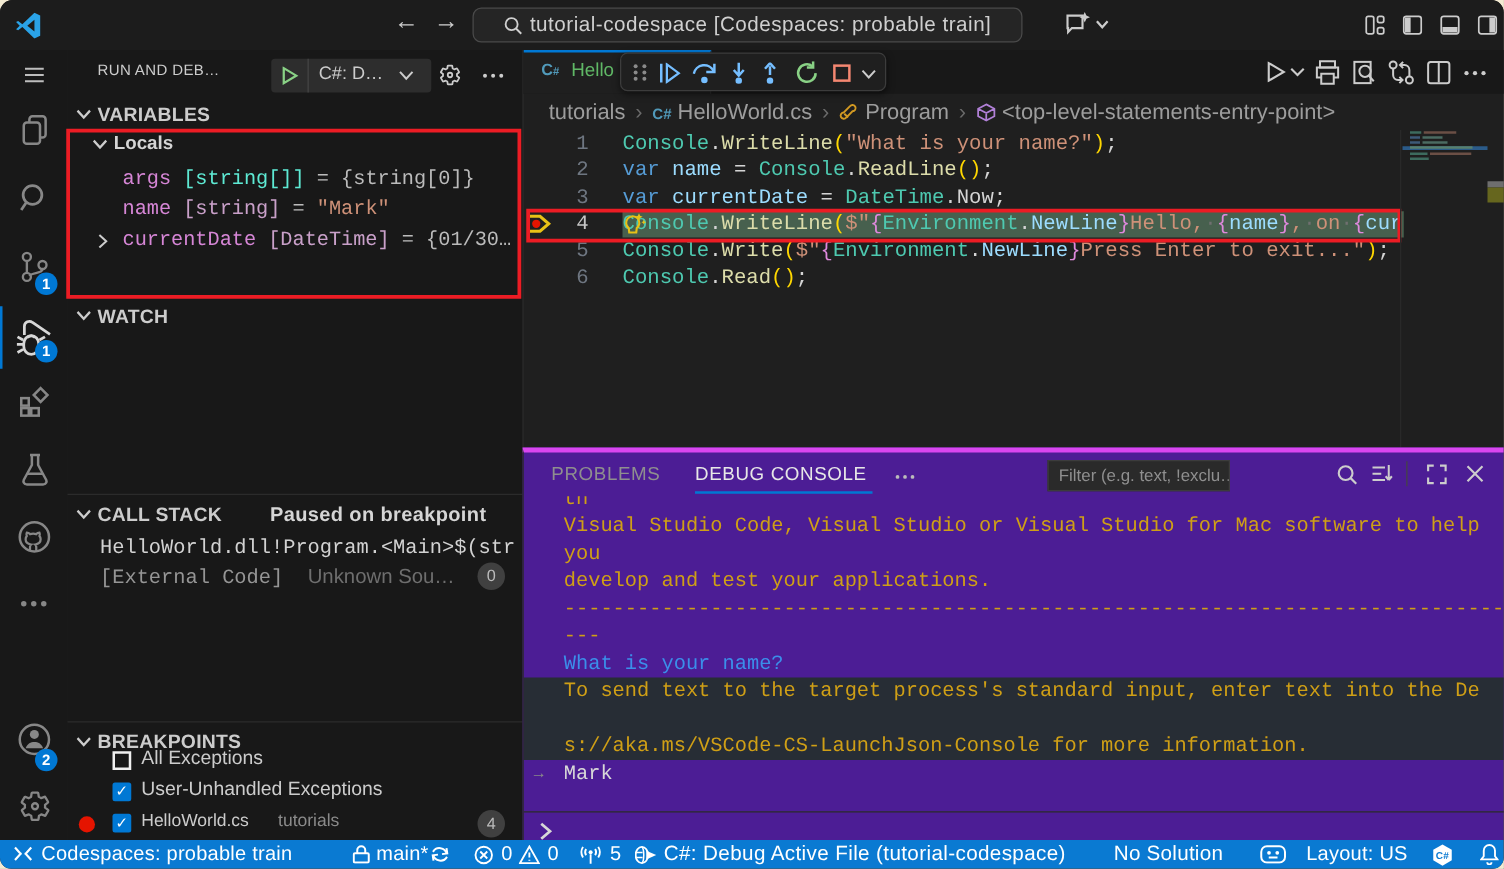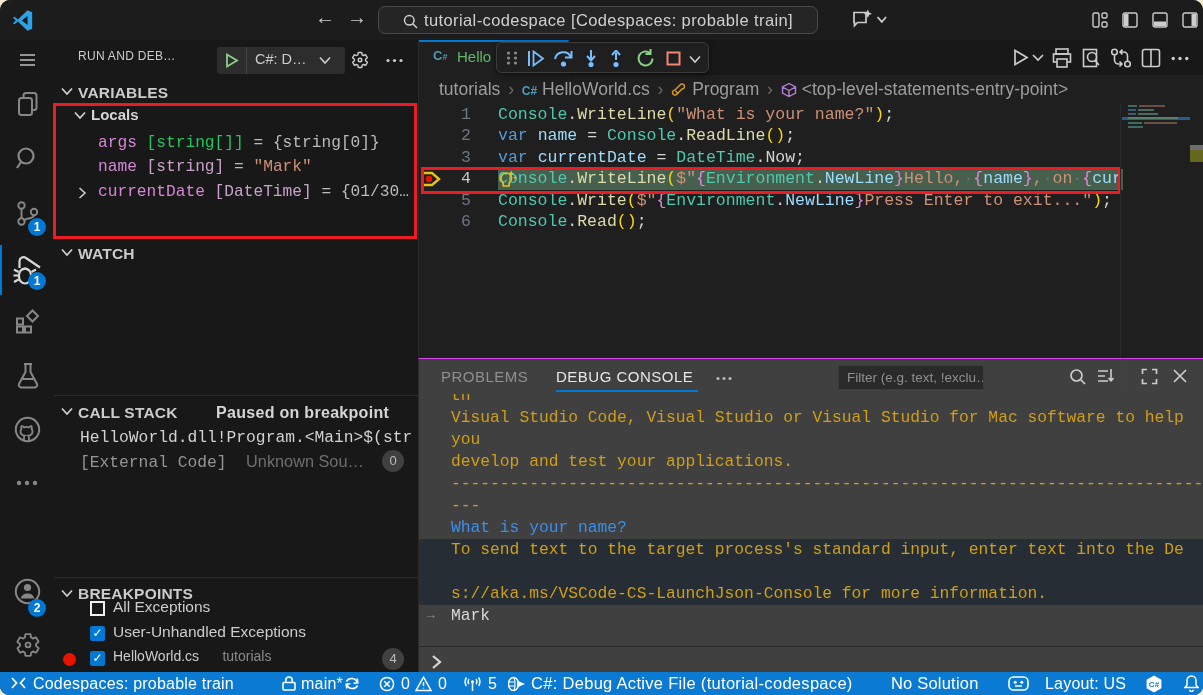--- a/index.html
+++ b/index.html
@@ -22,21 +22,21 @@
 #tabbar { position:absolute; left:0; top:0; width:785px; height:35px; background:#181818; }
 #tab1 { position:absolute; left:0; top:0; width:150px; height:35px; background:#1f1f1f; border-top:2px solid #0078d4; border-right:1px solid #2a2a2a; }
 #crumbs { position:absolute; left:0; top:35px; width:785px; height:29px; color:#9d9d9d; font-size:17.5px; line-height:29px; }
 #code { position:absolute; left:0; top:64px; width:785px; height:254px; font-family:"Liberation Mono", monospace; font-size:16.5px; }
 .cl { position:absolute; left:0; width:785px; height:21.4px; line-height:21.4px; white-space:pre; }
 .ln { position:absolute; width:52px; left:0px; text-align:right; color:#6e7681; }
 .ct { position:absolute; left:79px; }
 
 .teal{color:#4EC9B0}.yel{color:#DCDCAA}.gold{color:#ffd700}.blu{color:#569cd6}.lbl{color:#9CDCFE}.sal{color:#ce9178}.mag{color:#df89dd}.wht{color:#d4d4d4}
 
-#panel { position:absolute; left:418px; top:358px; width:785px; height:314px; background:#404040; border-left:1px solid #2a2a2a; border-top:1px solid #d946ef; }
+#panel { position:absolute; left:418px; top:358px; width:785px; height:314px; background:#4c1d95; border-left:1px solid #2a2a2a; border-top:4px solid #d946ef; }
 .prow { position:absolute; left:0; width:785px; height:22px; line-height:22px; font-family:"Liberation Mono", monospace; font-size:16.3px; color:#cf9f16; white-space:pre; }
 
 #statusbar { position:absolute; left:0; top:672px; width:1203px; height:23px; background:#0a7ad2; color:#fff; font-size:16px; letter-spacing:0.2px; }
 .sbit { position:absolute; top:0; height:23px; line-height:23px; white-space:pre; }
 .bsep { color:#6a6a6a; padding:0 3px; }
 svg { display:block; }
 </style>
 </head>
 <body>
 <div id="win">
@@ -177,21 +177,21 @@
         <path d="M1 1.5 L6 7 L11 1.5" fill="none" stroke="#cccccc" stroke-width="1.8"></path>
       </svg>
     <div class="sechead abs" style="left:24px;top:44px">VARIABLES</div>
 
     <div class="abs" style="left:-1px;top:63px;width:364px;height:136px;border:3px solid #ec1c24;z-index:5"></div>
 
     <svg class="abs" style="left:20px;top:71px" width="12" height="9" viewBox="0 0 12 9">
         <path d="M1 1.5 L6 7 L11 1.5" fill="none" stroke="#cccccc" stroke-width="1.8"></path>
       </svg>
     <div class="abs" style="left:37px;top:66px;color:#d5d5d5;font-weight:bold;font-size:15px">Locals</div>
-    <div class="mono abs" style="left:44px;top:93.5px;font-size:16.2px;white-space:pre"><span style="color:#d686d6">args </span><span style="color:#22c55e">[string[]]</span><span style="color:#bbbbbb"> = {string[0]}</span></div>
+    <div class="mono abs" style="left:44px;top:93.5px;font-size:16.2px;white-space:pre"><span style="color:#d686d6">args </span><span style="color:#5eead4">[string[]]</span><span style="color:#bbbbbb"> = {string[0]}</span></div>
     <div class="mono abs" style="left:44px;top:118px;font-size:16.2px;white-space:pre"><span style="color:#d686d6">name </span><span style="color:#c9a0c9">[string]</span><span style="color:#bbbbbb"> = </span><span style="color:#ce9178">"Mark"</span></div>
     <svg class="abs" style="left:24px;top:147px" width="9" height="12" viewBox="0 0 9 12">
         <path d="M1.5 1 L7 6 L1.5 11" fill="none" stroke="#cccccc" stroke-width="1.6"></path>
       </svg>
     <div class="mono abs" style="left:44px;top:142.5px;font-size:16.2px;white-space:pre"><span style="color:#d686d6">currentDate </span><span style="color:#c9a0c9">[DateTime]</span><span style="color:#bbbbbb"> = {01/30…</span></div>
 
     <svg class="abs" style="left:7px;top:208px" width="12" height="9" viewBox="0 0 12 9">
         <path d="M1 1.5 L6 7 L11 1.5" fill="none" stroke="#cccccc" stroke-width="1.8"></path>
       </svg>
     <div class="sechead abs" style="left:24px;top:205px">WATCH</div>

